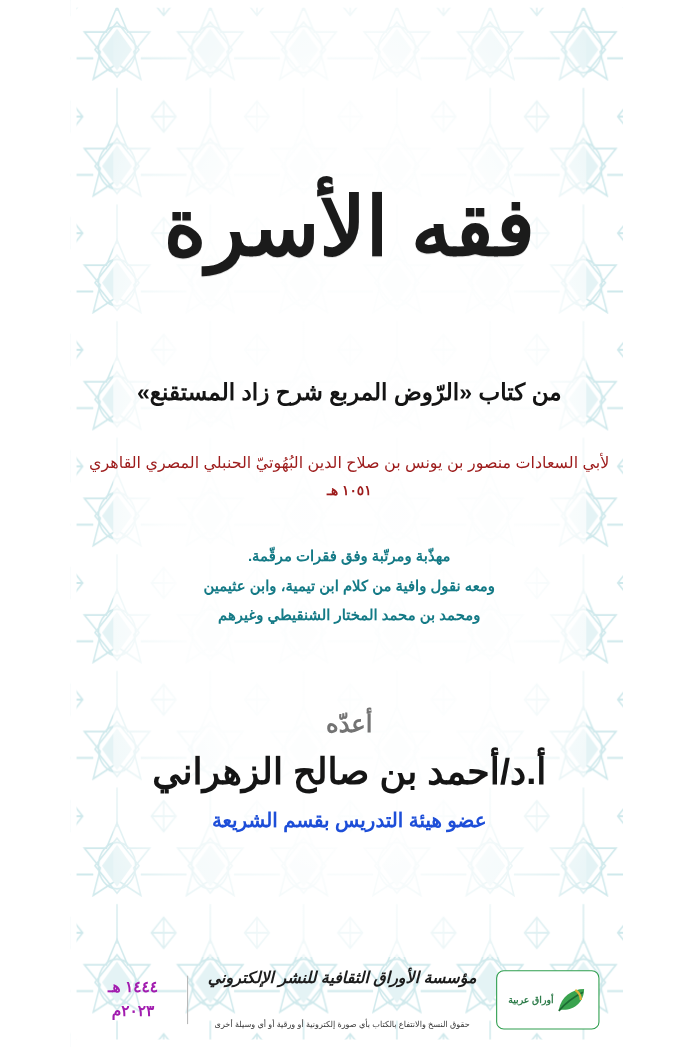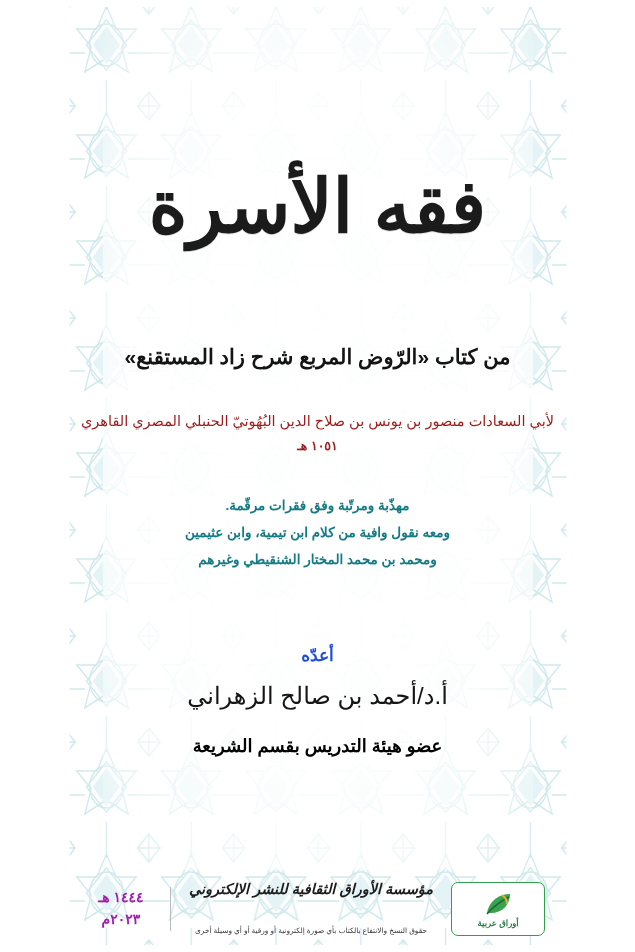--- a/index.html
+++ b/index.html
@@ -97,40 +97,40 @@
     line-height: 2.0;
     font-weight: bold;
   }
   .notes div { margin: 0; }
 
   .prep-label {
     position: absolute;
     top: 645px;
     left: 0;
     right: 0;
-    font-size: 17px;
+    font-size: 22px;
+    color: #737373;
+    font-weight: bold;
+  }
+  .prep-name {
+    position: absolute;
+    top: 682px;
+    left: 0;
+    right: 0;
+    font-size: 33px;
+    color: #151515;
+    font-weight: bold;
+  }
+  .affiliation {
+    position: absolute;
+    top: 732px;
+    left: 0;
+    right: 0;
+    font-size: 18px;
     color: #1d4ed8;
-    font-weight: bold;
-  }
-  .prep-name {
-    position: absolute;
-    top: 682px;
-    left: 0;
-    right: 0;
-    font-size: 24px;
-    color: #151515;
-    font-weight: normal;
-  }
-  .affiliation {
-    position: absolute;
-    top: 732px;
-    left: 0;
-    right: 0;
-    font-size: 18px;
-    color: #000000;
     line-height: 1.65;
     font-weight: bold;
   }
 
   
   .footer {
     position: absolute;
     left: 0;
     right: 0;
     bottom: 0;
@@ -172,21 +172,20 @@
     color: #3a3a3a;
     line-height: 1.6;
     margin-top: 28px;
   }
   .logo {
     width: 92px;
     height: 52px;
     border: 1.4px solid #2f9e4f;
     border-radius: 7px;
     display: flex;
-    flex-direction: column;
     align-items: center;
     justify-content: center;
     background: #ffffff;
     gap: 1px;
   }
   .logo-mark { line-height: 0; }
   .logo-text {
     font-size: 8.5px;
     color: #2f7d4b;
     font-weight: bold;

